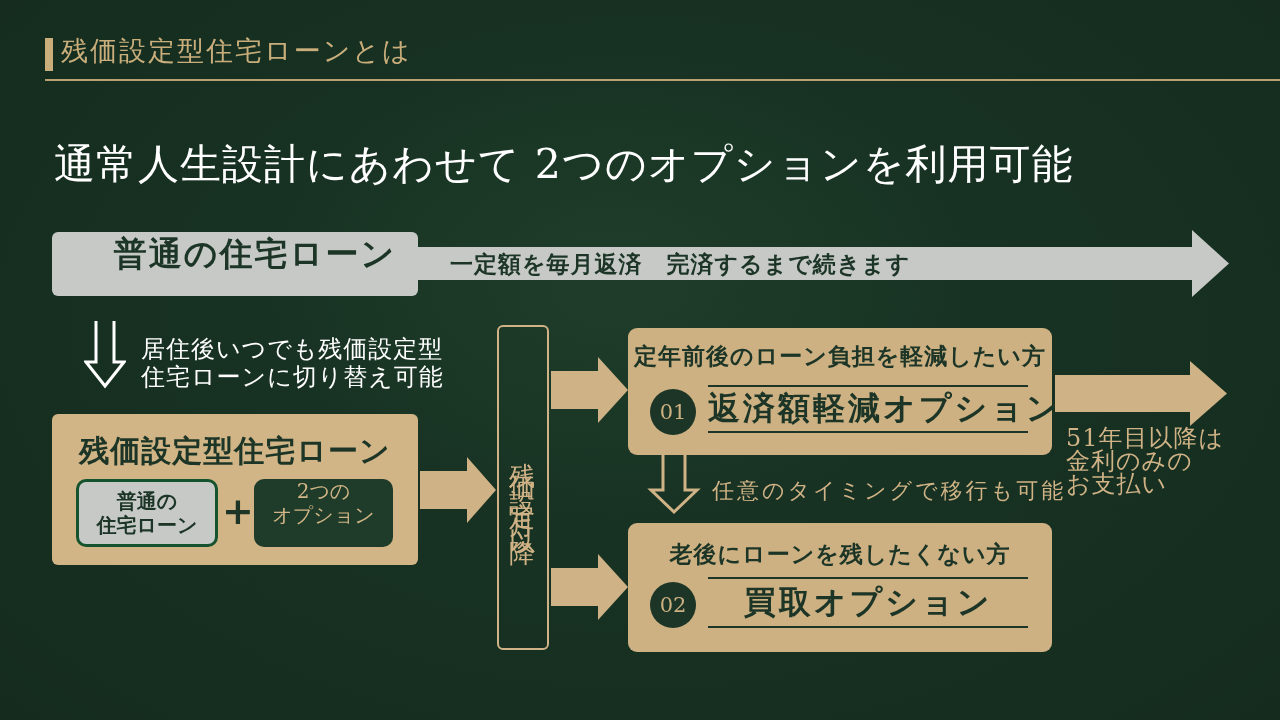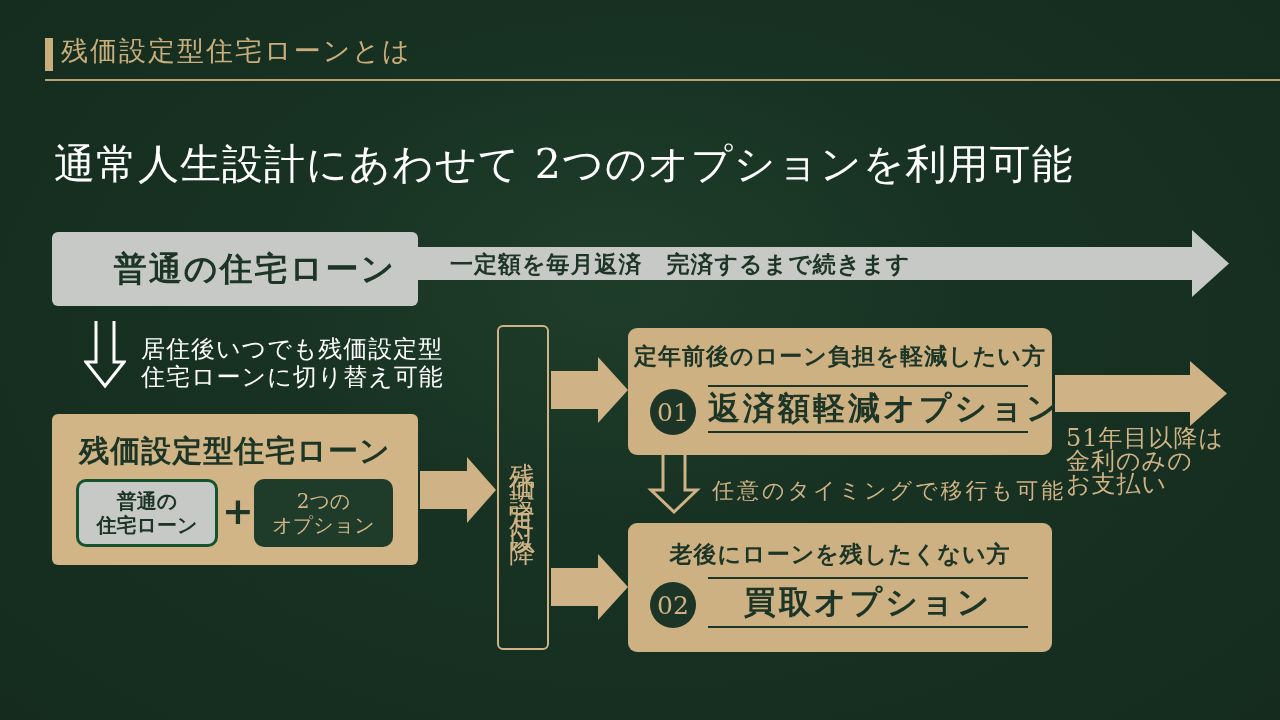--- a/index.html
+++ b/index.html
@@ -16,22 +16,22 @@
 
   
   .accent-bar { left:45px; top:38px; width:8px; height:33px; background:#c9ae7c; }
   .header-title { left:61px; top:33px; font-size:27px; color:#c9ae7c; letter-spacing:2px; white-space:nowrap; }
   .header-underline { left:45px; top:79px; width:1235px; height:2px; background:#b9a173; }
 
   
   .main-title { left:54px; top:137px; font-size:41px; color:#ffffff; letter-spacing:1px; white-space:nowrap; }
 
   
-  .gray-box { left:52px; top:232px; width:366px; height:74px; background:#c7c9c7; border-radius:6px;
-              display:flex; align-items:center; justify-content:center;padding-left:40px; }
+  .gray-box { left:52px; top:232px; width:366px; height:64px; background:#c7c9c7; border-radius:6px;
+              display:flex; justify-content:center;padding-left:40px; }
   .gray-box span { font-size:33px; color:#1c3526; font-weight:bold; letter-spacing:2px; }
   .gray-shaft { left:418px; top:247px; width:774px; height:33px; background:#c7c9c7; }
   .gray-head { left:1192px; top:230px; width:37px; height:67px; background:#c7c9c7;
                clip-path:polygon(0 0, 100% 50%, 0 100%); }
   .band-text { left:450px; top:247px; height:33px; line-height:33px; font-size:23px; font-weight:bold;
                color:#1c3526; letter-spacing:1px; white-space:pre; }
 
   
   .switch-arrow { left:84px; top:321px; }
   .switch-text { left:141px; top:327px; font-size:24px; color:#ffffff; line-height:28px; letter-spacing:1px;margin-top:8px; }
@@ -39,21 +39,21 @@
   
   .zanka-box { left:52px; top:414px; width:366px; height:151px; background:#d2b586; border-radius:6px; }
   .zanka-title { position:absolute; left:0; top:17px; width:100%; text-align:center;
                  font-size:30px; font-weight:bold; color:#1c3526; letter-spacing:1px; }
   .mini-gray { position:absolute; left:24px; top:65px; width:142px; height:68px; background:#c7c9c7;
                border:3px solid #14532d; border-radius:10px; display:flex; align-items:center; justify-content:center;
                text-align:center; font-size:20px; line-height:24px; color:#1c3526; font-weight:bold; }
   .plus-sign { position:absolute; left:166px; top:74px; width:40px; text-align:center;
                font-size:38px; font-weight:bold; color:#1c3526; }
   .mini-green { position:absolute; left:202px; top:65px; width:139px; height:68px; background:#1e3c29;
-                border-radius:10px; display:flex; align-items:center; justify-content:center;
+                border-radius:10px; display:flex; align-items:flex-start; justify-content:center;
                 text-align:center; font-size:20px; line-height:24px; color:#d2b586; }
 
   
   .tan { background:#cfb285; }
   .a1-shaft { left:420px; top:471px; width:47px; height:38px; }
   .a1-head  { left:467px; top:457px; width:29px; height:66px; clip-path:polygon(0 0,100% 50%,0 100%); }
   .a2-shaft { left:551px; top:371px; width:47px; height:38px; }
   .a2-head  { left:598px; top:357px; width:30px; height:66px; clip-path:polygon(0 0,100% 50%,0 100%); }
   .a3-shaft { left:551px; top:568px; width:47px; height:38px; }
   .a3-head  { left:598px; top:554px; width:30px; height:66px; clip-path:polygon(0 0,100% 50%,0 100%); }
@@ -68,21 +68,21 @@
 
   
   .option-box { width:424px; background:#cdb183; border-radius:9px; }
   .option1 { left:628px; top:328px; height:127px; }
   .option2 { left:628px; top:523px; height:129px; }
   .option-subtitle { position:absolute; left:0; width:100%; text-align:center; font-size:23px;
                      font-weight:bold; color:#1c3526; letter-spacing:1px; }
   .option1 .option-subtitle { top:13px; }
   .option2 .option-subtitle { top:16px; }
   .num-circle { position:absolute; left:22px; width:46px; height:46px; border-radius:50%;
-                background:#1c3526; color:#cdb183; font-size:25px; display:flex; align-items:center;
+                background:#1c3526; color:#cdb183; font-size:21px; display:flex; align-items:center;
                 justify-content:center; }
   .option1 .num-circle { top:61px; }
   .option2 .num-circle { top:59px; }
   .title-rule { position:absolute; left:80px; right:24px; border-top:2px solid #1c3526;
                 border-bottom:2px solid #1c3526; display:flex; align-items:center; }
   .option1 .title-rule { top:57px; height:48px; }
   .option2 .title-rule { top:54px; height:51px;justify-content:center; }
   .title-rule span { font-size:32px; font-weight:bold; color:#1c3526; letter-spacing:3px; white-space:nowrap; }
 
   

